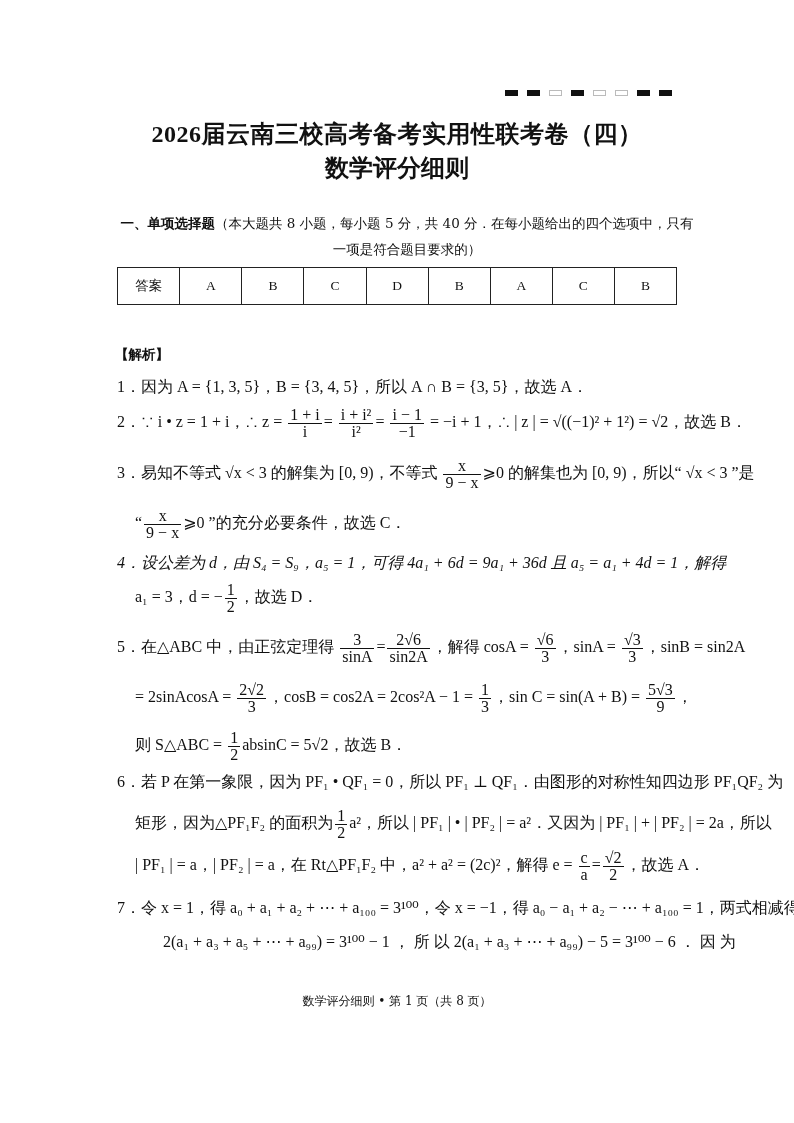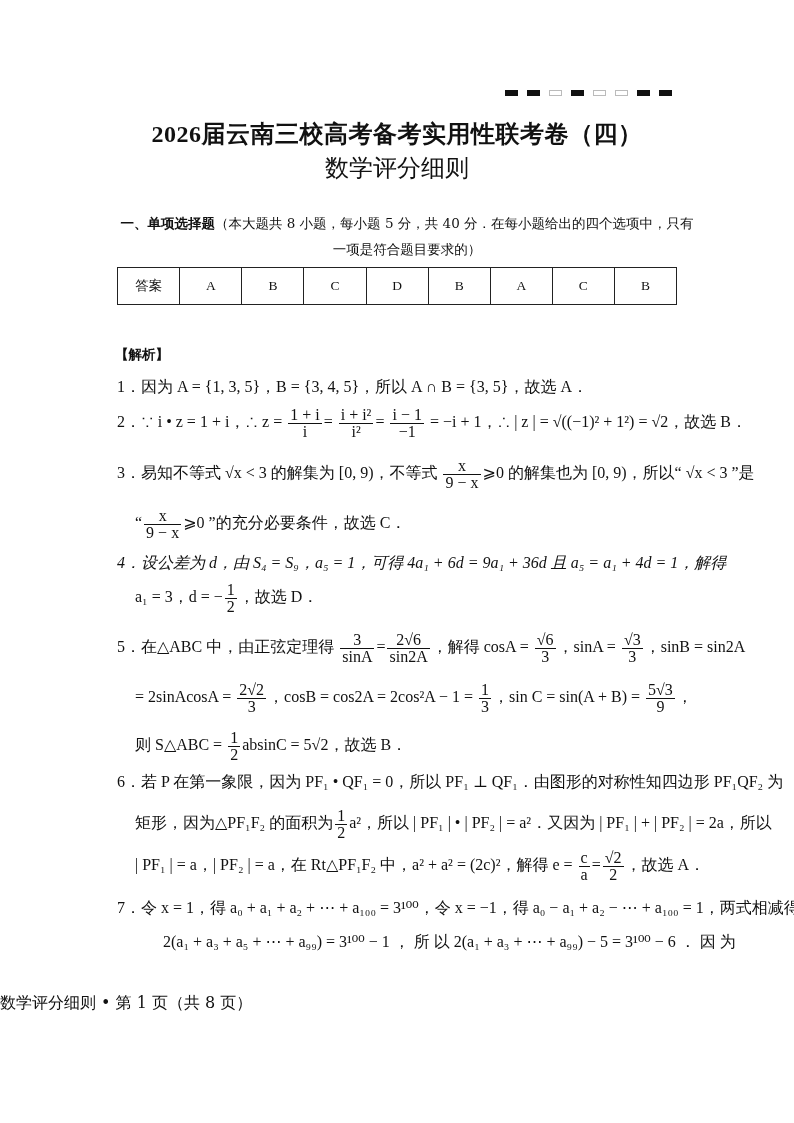--- a/index.html
+++ b/index.html
@@ -5,35 +5,35 @@
   html, body { margin:0; padding:0; background:#ffffff; }
   body { width:794px; height:1123px; position:relative; overflow:hidden;
          font-family:"DejaVu Serif","Liberation Serif",serif; color:#111; }
   .marks { position:absolute; top:90px; left:505px; display:flex; gap:9px; }
   .mk { width:13px; height:6px; border:1px solid #111; box-sizing:border-box; }
   .mk.filled { background:#111; }
   .mk.empty { background:#fff; border-color:#bbb; }
   .title1 { position:absolute; top:118px; left:0; width:794px; text-align:center;
             font-size:24px; font-weight:bold; letter-spacing:0.5px; font-family:"Liberation Serif","DejaVu Serif",serif; }
   .title2 { position:absolute; top:152px; left:0; width:794px; text-align:center;
-            font-size:24px; font-weight:normal; font-family:"Liberation Serif","DejaVu Serif",serif; }
+            font-size:24px; font-weight:bold; font-family:"Liberation Serif","DejaVu Serif",serif; }
   .sec { position:absolute; left:117px; width:580px; font-size:13.5px; line-height:26px;text-align:center; }
   .sec b { font-weight:bold; }
   table.ans { position:absolute; top:267px; left:117px; width:560px; border-collapse:collapse;
               font-size:13.5px; font-family:"Liberation Serif",serif; }
   table.ans td { border:1px solid #222; height:34px; text-align:center; width:62px; }
   table.ans td.hd { width:62px; }
   .jx { position:absolute; top:346px; left:115px; font-size:13.5px; font-weight:bold; }
   .line { position:absolute; left:117px; font-size:16px; white-space:nowrap;
           font-family:"Liberation Serif","DejaVu Serif",serif; }
   .ind { left:135px; }
   .frac { display:inline-block; vertical-align:middle; text-align:center; margin:0 2px; }
   .frac .n { display:block; border-bottom:1px solid #111; padding:0 2px; line-height:16px; }
   .frac .d { display:block; line-height:16px; padding:0 2px; }
-  .footer { position:absolute; top:993px; left:0; width:794px; font-size:16px; }
+  .footer { position:absolute; top:993px; left:0; width:794px; text-align:center; font-size:12px; }
 </style>
 </head>
 <body>
 
 <div class="marks">
   <span class="mk filled"></span>
   <span class="mk filled"></span>
   <span class="mk empty"></span>
   <span class="mk filled"></span>
   <span class="mk empty"></span>

